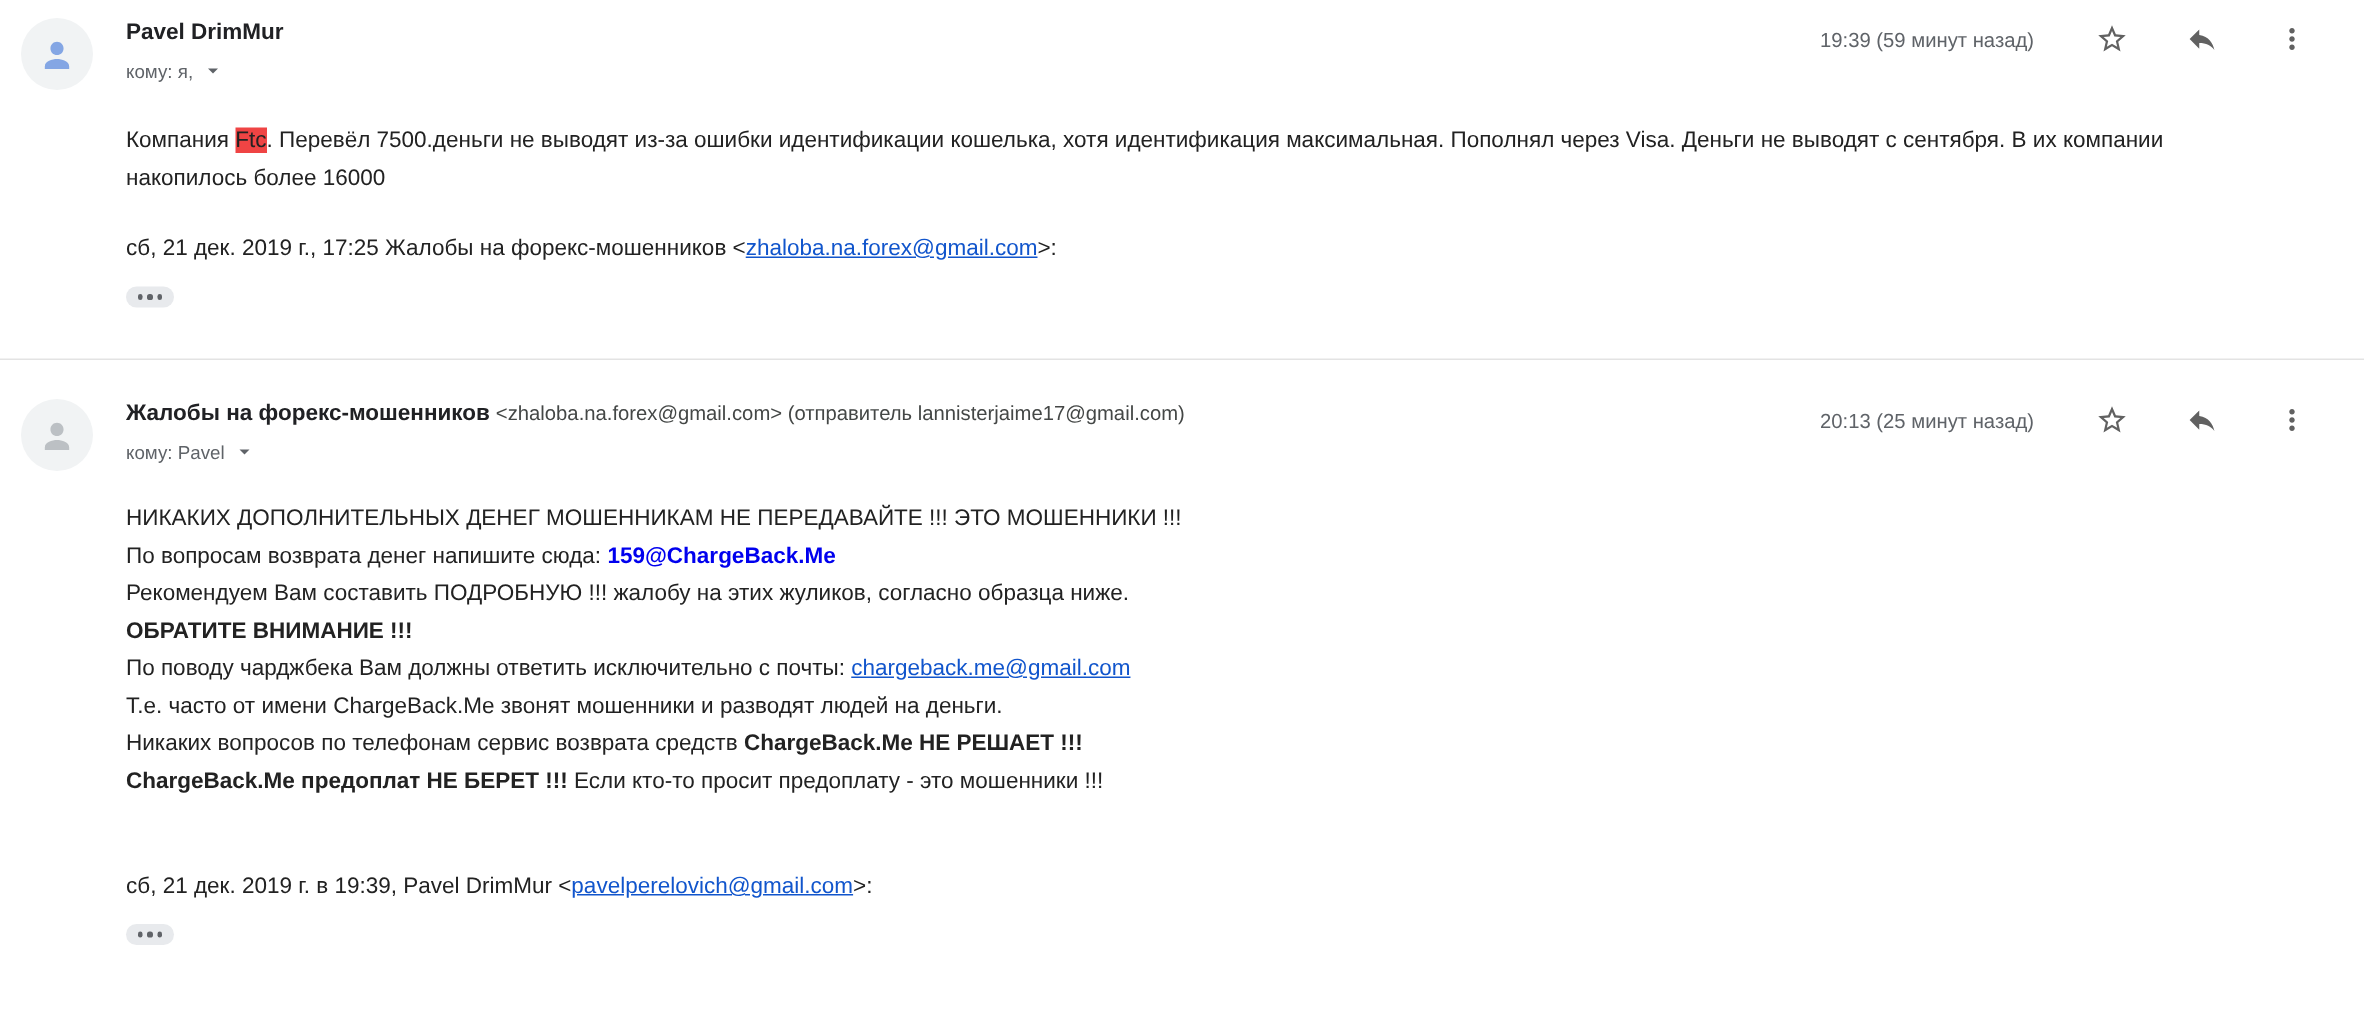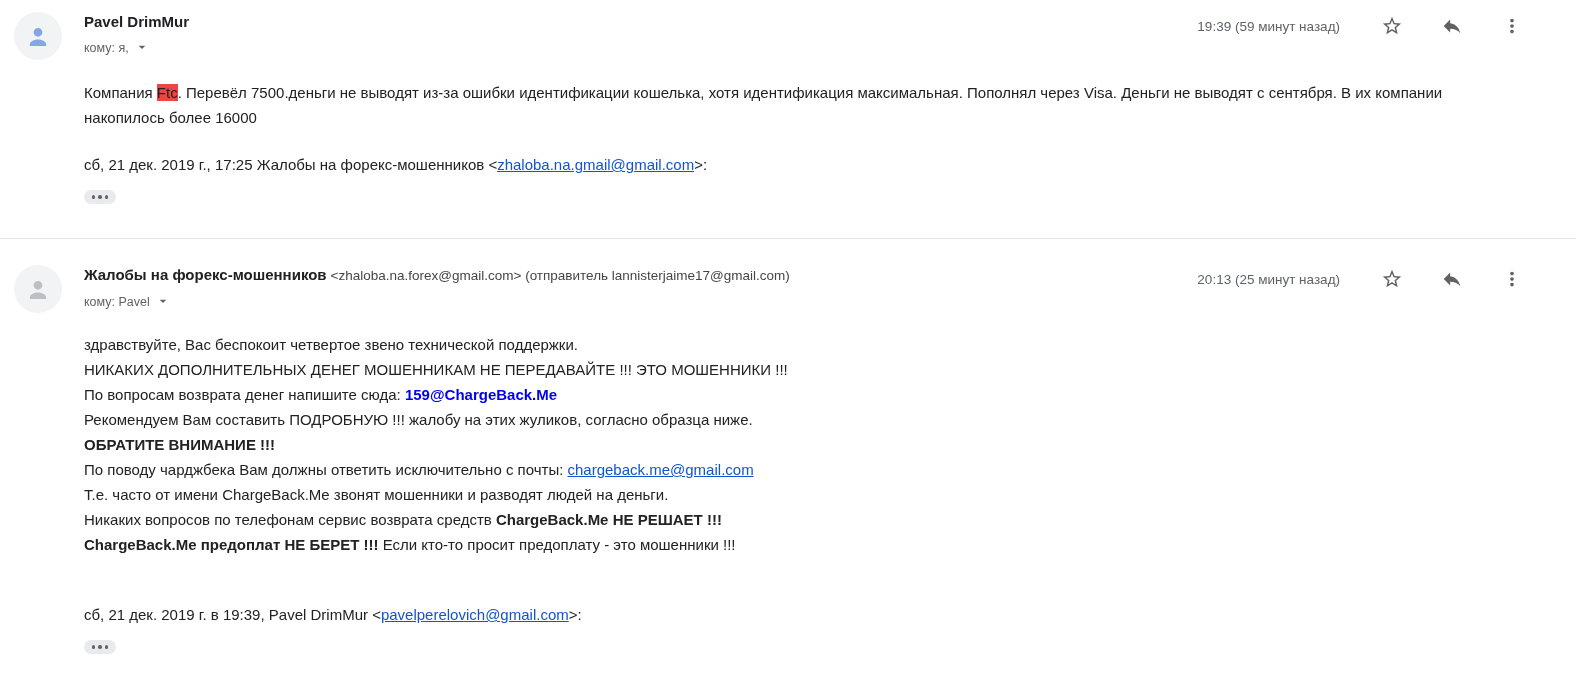--- a/index.html
+++ b/index.html
@@ -2,21 +2,21 @@
 <html><head>
 <meta charset="utf-8">
 <style>
   * { margin:0; padding:0; box-sizing:border-box; }
   html,body { background:#ffffff; }
   body {
     width:1576px; height:684px; overflow:hidden;
     font-family:"Liberation Sans", sans-serif;
     color:#222222;
   }
-  .message { position:relative; padding-left:84px; padding-right:52px; }
+  .message { position:relative; padding-left:84px; padding-right:36px; }
   .message.first { padding-top:12px; padding-bottom:34px; }
   .message.second { padding-top:26px; padding-bottom:30px; }
   .divider { border-top:1px solid #e3e3e3; width:100%; }
 
   .avatar {
     position:absolute; left:14px; width:48px; height:48px;
     border-radius:50%; background:#f1f3f4;
     display:flex; align-items:center; justify-content:center;
   }
   .message.first .avatar { top:12px; }
@@ -99,21 +99,21 @@
           <svg width="22" height="22" viewBox="0 0 24 24">
             <path fill="#616161" d="M12 8c1.1 0 2-.9 2-2s-.9-2-2-2-2 .9-2 2 .9 2 2 2zm0 2c-1.1 0-2 .9-2 2s.9 2 2 2 2-.9 2-2-.9-2-2-2zm0 6c-1.1 0-2 .9-2 2s.9 2 2 2 2-.9 2-2-.9-2-2-2z"></path>
           </svg>
         </button>
       </div>
     </div>
     <div class="msg-body">
         <div class="body-line"><span class="seg-normal">Компания </span><span class="seg-highlight">Ftc</span><span class="seg-normal">. Перевёл 7500.деньги не выводят из-за ошибки идентификации кошелька, хотя идентификация максимальная. Пополнял через Visa. Деньги не выводят с сентября. В их компании накопилось более 16000</span></div>
       </div>
     <div class="quote-lines gap-small">
-        <div class="body-line"><span class="seg-normal">сб, 21 дек. 2019 г., 17:25 Жалобы на форекс-мошенников &lt;</span><a href="#" class="seg-link">zhaloba.na.gmail@gmail.com</a><span class="seg-normal">&gt;:</span></div>
+        <div class="body-line"><span class="seg-normal">сб, 21 дек. 2019 г., 17:25 Жалобы на форекс-мошенников &lt;</span><a href="#" class="seg-link">zhaloba.na.forex@gmail.com</a><span class="seg-normal">&gt;:</span></div>
       </div>
     <button class="trimmed-btn">
       <span class="dot"></span>
       <span class="dot"></span>
       <span class="dot"></span>
     </button>
   </div>
 
   <div class="divider"></div>
 
@@ -148,21 +148,20 @@
           </svg>
         </button>
         <button class="icon-btn">
           <svg width="22" height="22" viewBox="0 0 24 24">
             <path fill="#616161" d="M12 8c1.1 0 2-.9 2-2s-.9-2-2-2-2 .9-2 2 .9 2 2 2zm0 2c-1.1 0-2 .9-2 2s.9 2 2 2 2-.9 2-2-.9-2-2-2zm0 6c-1.1 0-2 .9-2 2s.9 2 2 2 2-.9 2-2-.9-2-2-2z"></path>
           </svg>
         </button>
       </div>
     </div>
     <div class="msg-body">
-        <div class="body-line"><span class="seg-normal">здравствуйте, Вас беспокоит четвертое звено технической поддержки.</span></div>
         <div class="body-line"><span class="seg-normal">НИКАКИХ ДОПОЛНИТЕЛЬНЫХ ДЕНЕГ МОШЕННИКАМ НЕ ПЕРЕДАВАЙТЕ !!! ЭТО МОШЕННИКИ !!!</span></div>
         <div class="body-line"><span class="seg-normal">По вопросам возврата денег напишите сюда: </span><a href="#" class="seg-link-bold">159@ChargeBack.Me</a></div>
         <div class="body-line"><span class="seg-normal">Рекомендуем Вам составить ПОДРОБНУЮ !!! жалобу на этих жуликов, согласно образца ниже.</span></div>
         <div class="body-line"><span class="seg-bold">ОБРАТИТЕ ВНИМАНИЕ !!!</span></div>
         <div class="body-line"><span class="seg-normal">По поводу чарджбека Вам должны ответить исключительно с почты: </span><a href="#" class="seg-link">chargeback.me@gmail.com</a></div>
         <div class="body-line"><span class="seg-normal">Т.е. часто от имени ChargeBack.Me звонят мошенники и разводят людей на деньги.</span></div>
         <div class="body-line"><span class="seg-normal">Никаких вопросов по телефонам сервис возврата средств </span><span class="seg-bold">ChargeBack.Me НЕ РЕШАЕТ !!!</span></div>
         <div class="body-line"><span class="seg-bold">ChargeBack.Me предоплат НЕ БЕРЕТ !!!</span><span class="seg-normal"> Если кто-то просит предоплату - это мошенники !!!</span></div>
       </div>
     <div class="quote-lines gap-big">

